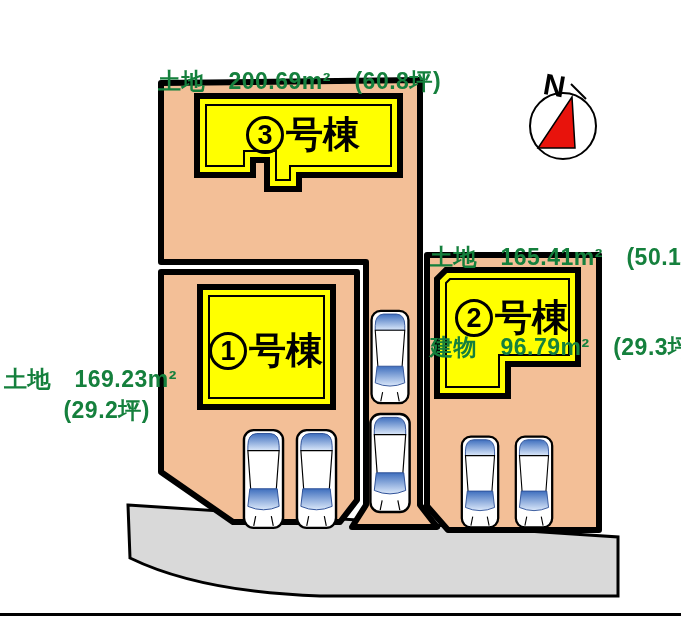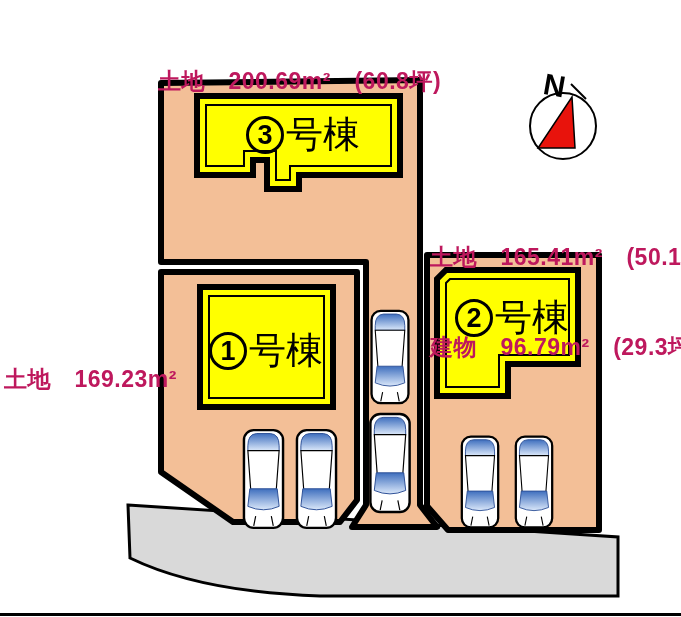--- a/index.html
+++ b/index.html
@@ -5,35 +5,35 @@
   html,body{margin:0;padding:0;background:#ffffff;}
   .stage{
     position:relative;width:681px;height:617px;overflow:hidden;
     background:#ffffff;
     font-family:"Liberation Sans","DejaVu Sans",sans-serif;
     color:#000;
   }
   .layer{position:absolute;left:0;top:0;width:681px;height:617px;}
   .txt{
     position:absolute;font-weight:700;font-size:23px;line-height:30px;
-    letter-spacing:0.5px;white-space:pre;color:#be185d;
+    letter-spacing:0.5px;white-space:pre;color:#15803d;
   }
   .txt.rightcol{text-align:right;white-space:normal;}
   .txt div{white-space:pre;}
   .road-label{text-align:center;letter-spacing:1px;}
   .blabel{
     position:absolute;display:flex;align-items:center;justify-content:center;
     gap:2px;height:48px;width:180px;font-weight:700;color:#000;
   }
   .cnum{
     width:38px;height:38px;box-sizing:border-box;border:3px solid #000;
     border-radius:50%;display:flex;align-items:center;justify-content:center;
     font-size:27px;font-weight:700;flex:0 0 auto;background:transparent;
   }
-  .bsuffix{font-size:37px;font-weight:400;letter-spacing:0px;}
+  .bsuffix{font-size:37px;font-weight:700;letter-spacing:0px;}
 </style>
 </head>
 <body>
 
 <div class="stage">
 
   <svg class="layer" viewBox="0 0 681 617">
     <defs>
       <linearGradient id="gl" x1="0" y1="0" x2="0" y2="1">
         <stop offset="0" stop-color="#3f6fbe"></stop>
@@ -88,20 +88,21 @@
     <div>土地　200.69m²　(60.8坪)</div>
   </div>
 
   <div class="txt" style="left:430px;top:182px;">
     <div>土地　165.41m²　(50.1坪)</div>
     <div>建物　96.79m²　(29.3坪)</div>
   </div>
 
   <div class="txt rightcol" style="left:4px;top:364px;width:146px;line-height:31px;text-align:right;">
     <div>土地　169.23m²</div>
+    <div>(29.2坪)</div>
   </div>
 
   <div class="txt road-label" style="left:196px;top:557px;width:460px;">
     
   </div>
 
   <div class="blabel" style="left:213px;top:111px;">
     <span class="cnum">3</span>
     <span class="bsuffix">号棟</span>
   </div>

